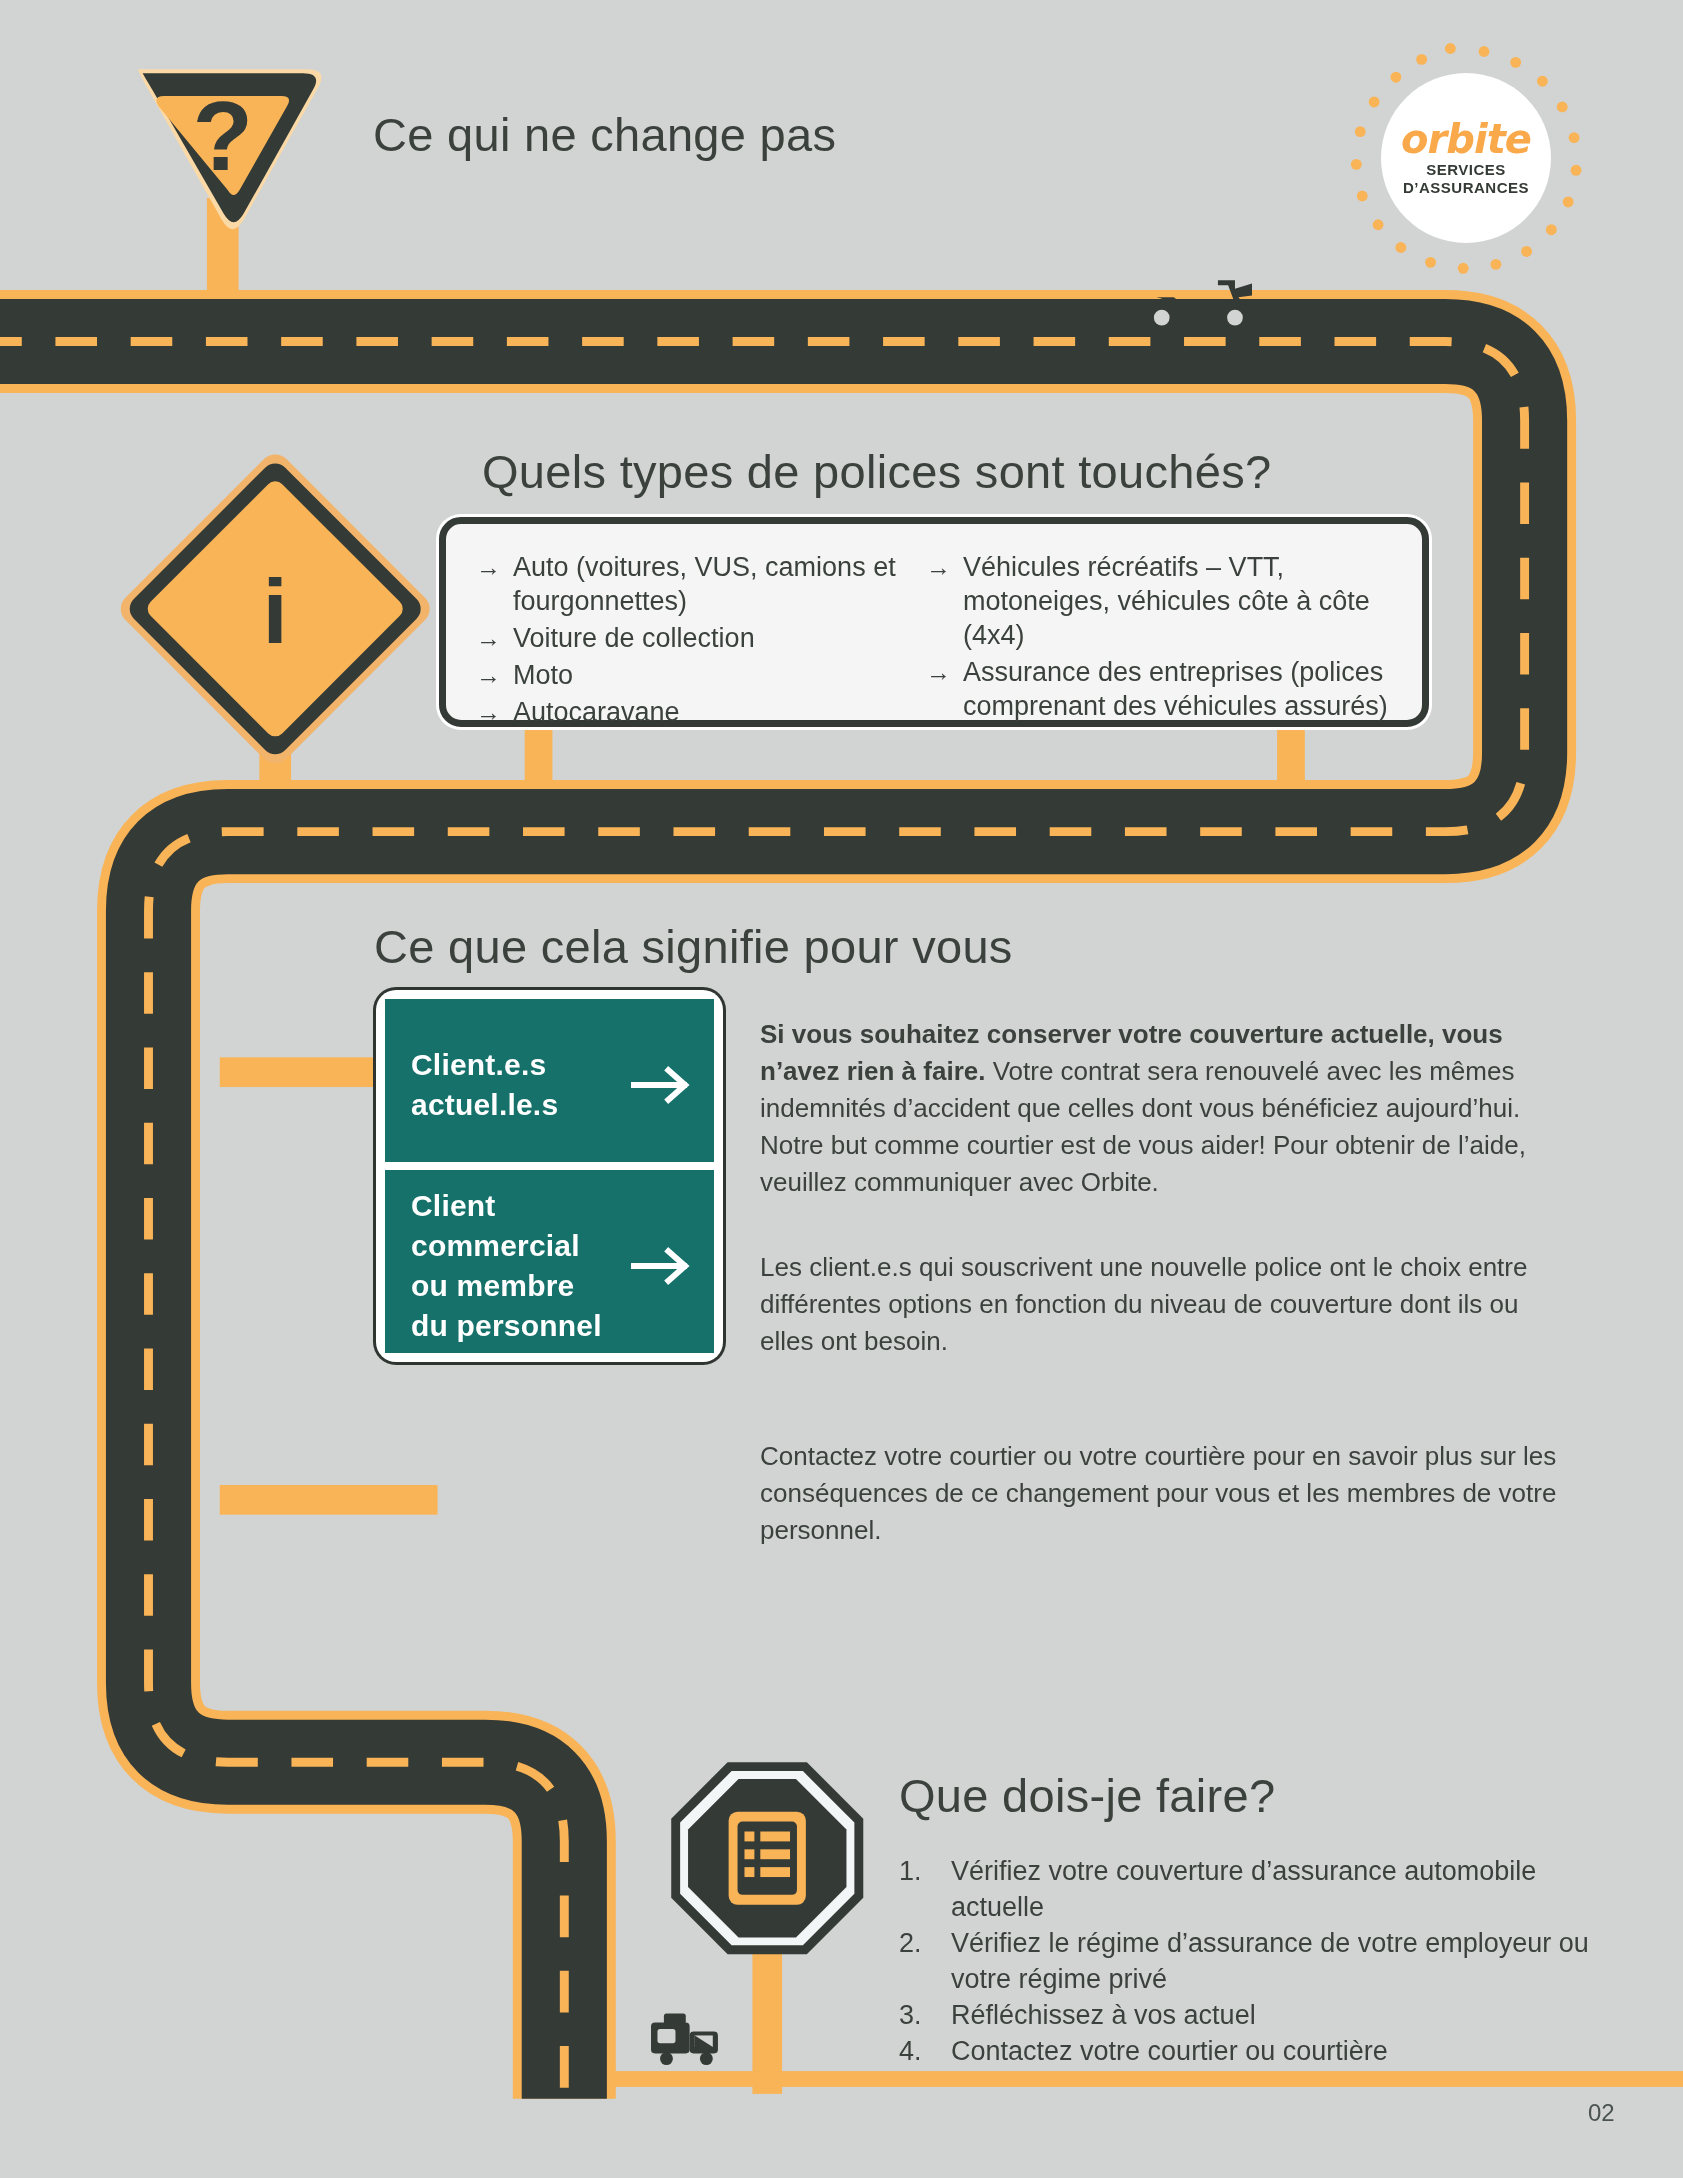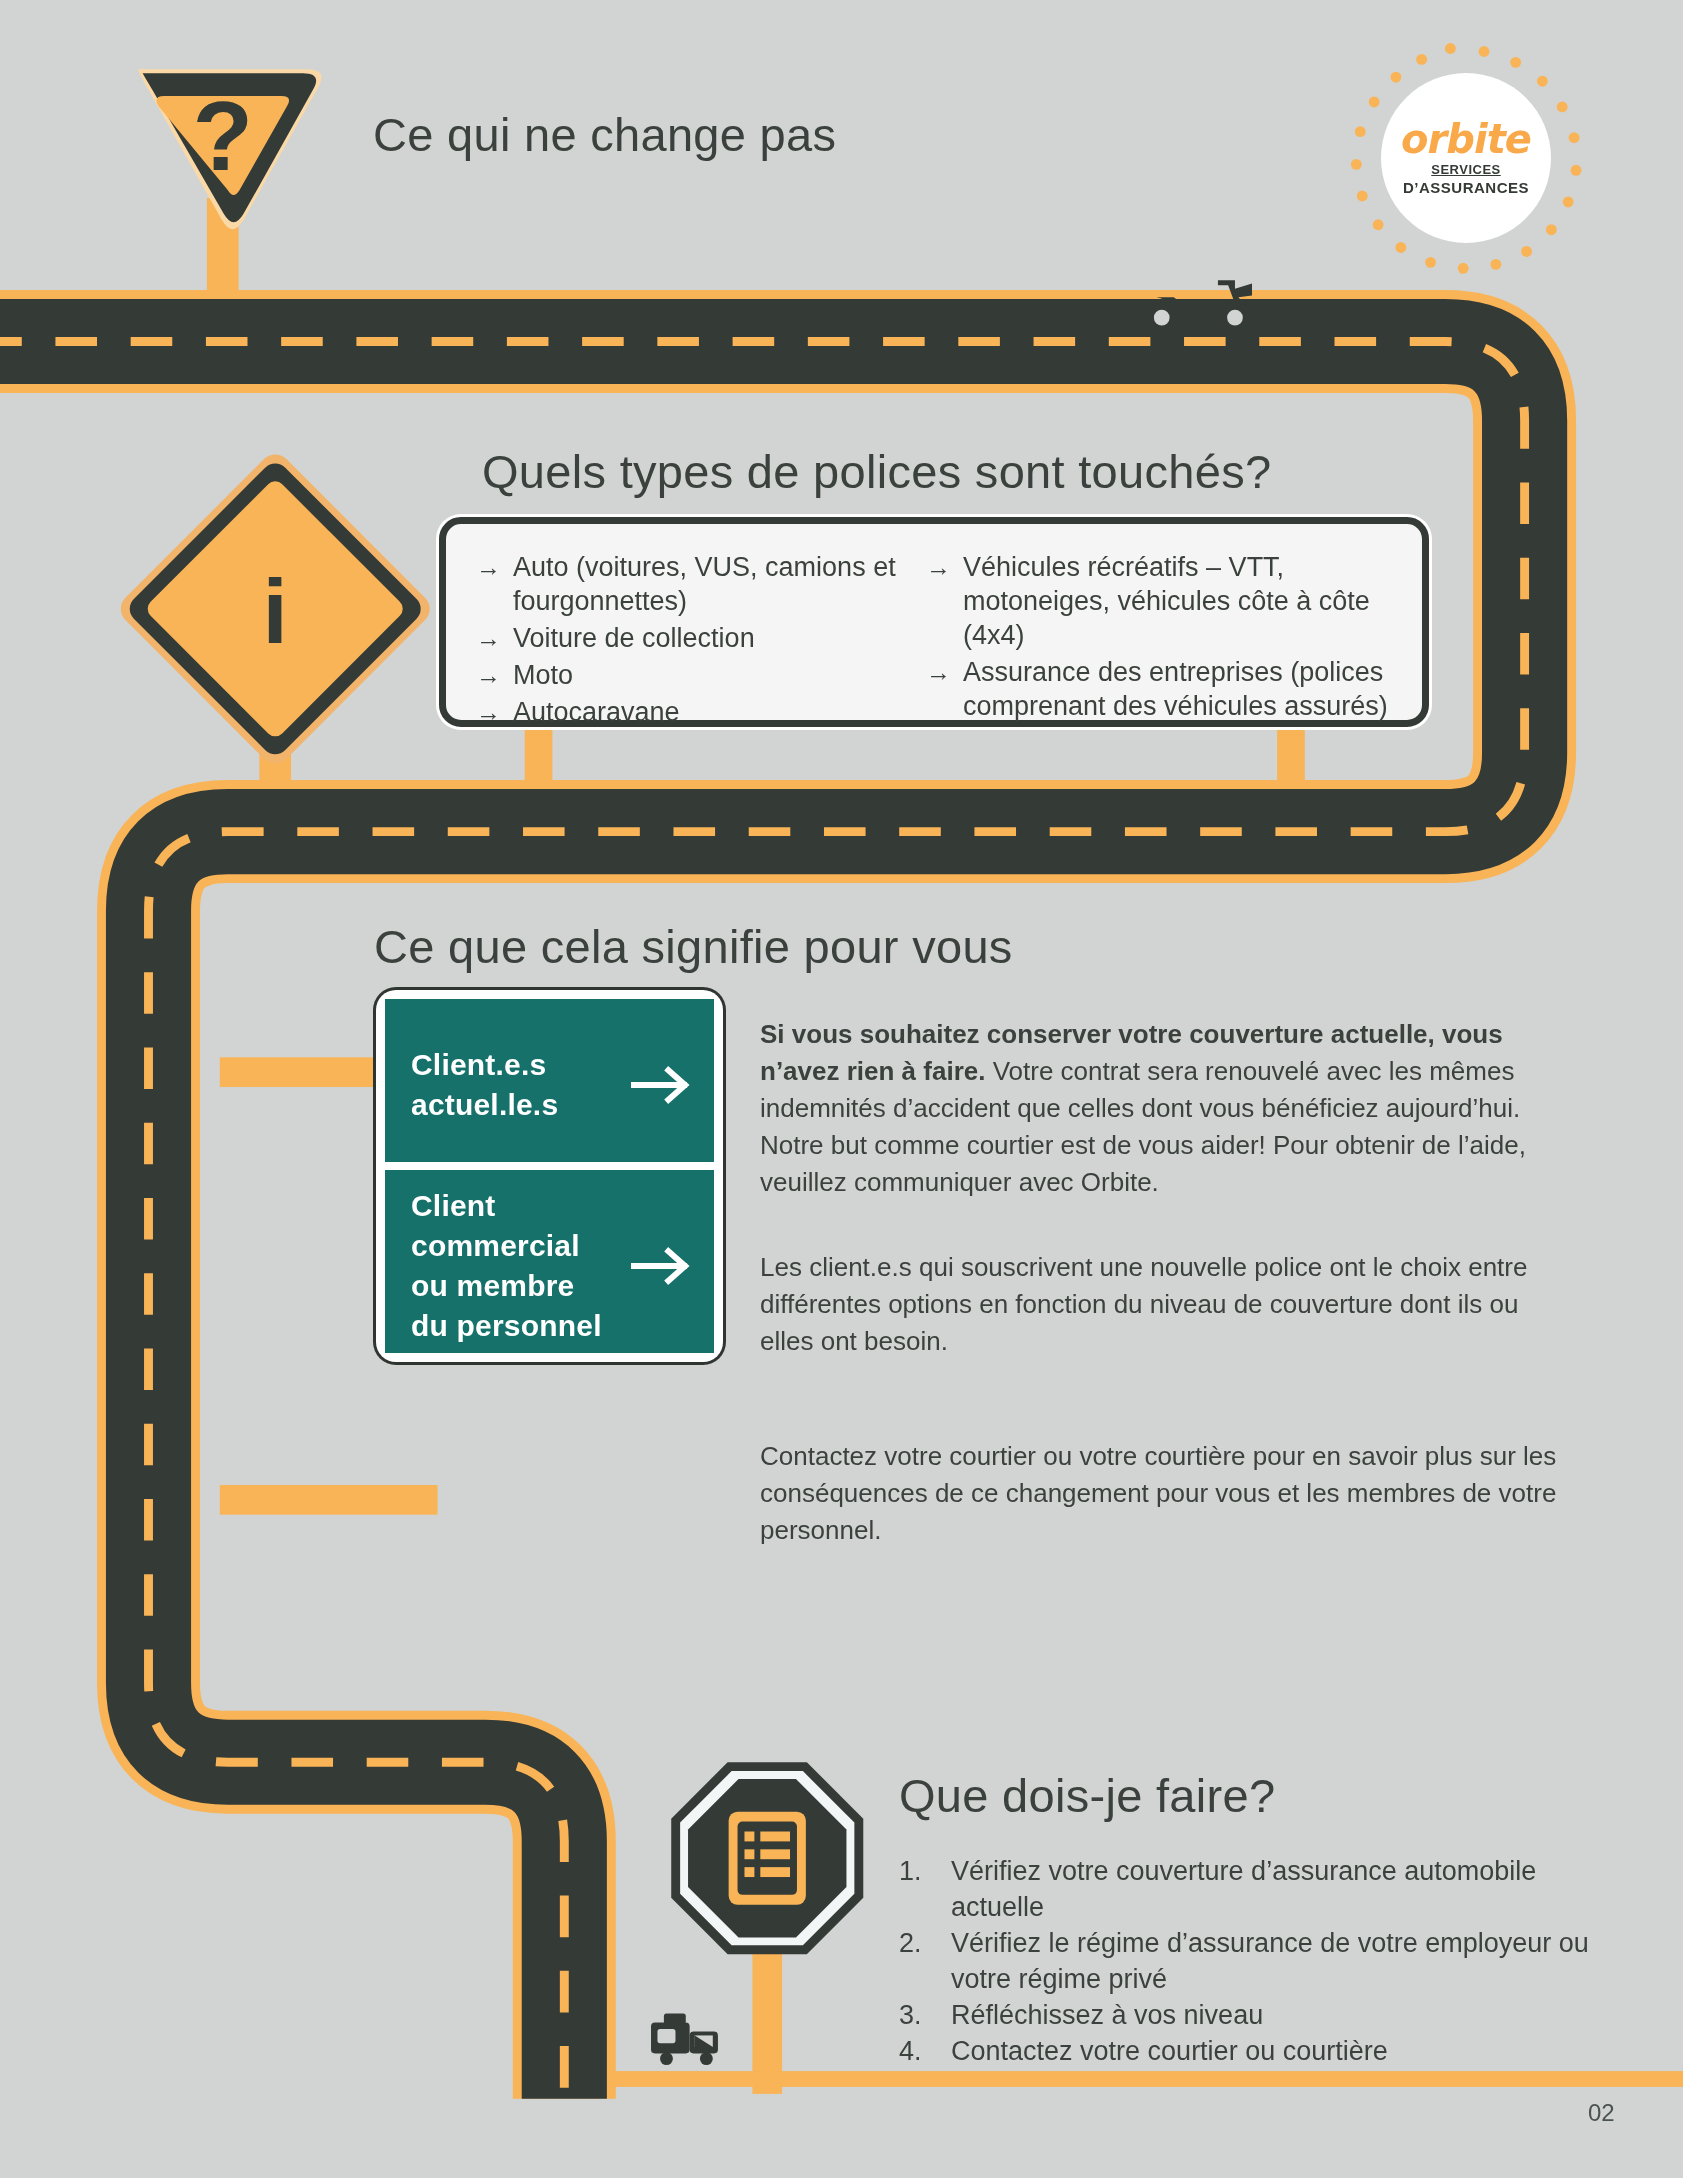--- a/index.html
+++ b/index.html
@@ -77,21 +77,21 @@
   .logo{
     width:170px;height:170px;border-radius:50%;
     background:#ffffff;position:relative;
     display:flex;flex-direction:column;align-items:center;justify-content:center;
   }
   .logo .word{
     font-size:40px;font-weight:bold;font-style:italic;color:#f9a84a;
     letter-spacing:-1px;line-height:40px;
     font-family:"DejaVu Sans", sans-serif;
   }
-  .logo .sub1{font-size:13px;font-weight:bold;color:#343a36;letter-spacing:0.5px;line-height:18px;margin-top:2px;text-decoration:underline;}
+  .logo .sub1{font-size:15px;font-weight:bold;color:#343a36;letter-spacing:0.5px;line-height:18px;margin-top:2px;}
   .logo .sub2{font-size:15px;font-weight:bold;color:#343a36;letter-spacing:0.5px;line-height:18px;}
 
   .pagenum{font-size:24px;color:#4a5350;}
 </style>
 </head>
 <body>
 
 <div id="canvas">
 
 <svg id="roadlayer" viewBox="0 0 1700 2200">
@@ -321,21 +321,21 @@
       <li class="numli">
         <span class="n">1.</span>
         <span class="t">Vérifiez votre couverture d’assurance automobile actuelle</span>
       </li>
       <li class="numli">
         <span class="n">2.</span>
         <span class="t">Vérifiez le régime d’assurance de votre employeur ou votre régime privé</span>
       </li>
       <li class="numli">
         <span class="n">3.</span>
-        <span class="t">Réfléchissez à vos niveau</span>
+        <span class="t">Réfléchissez à vos actuel</span>
       </li>
       <li class="numli">
         <span class="n">4.</span>
         <span class="t">Contactez votre courtier ou courtière</span>
       </li>
     </ul>
   </div>
 
   <div class="abs pagenum" style="left:1588px;top:2099px;">02</div>
 

